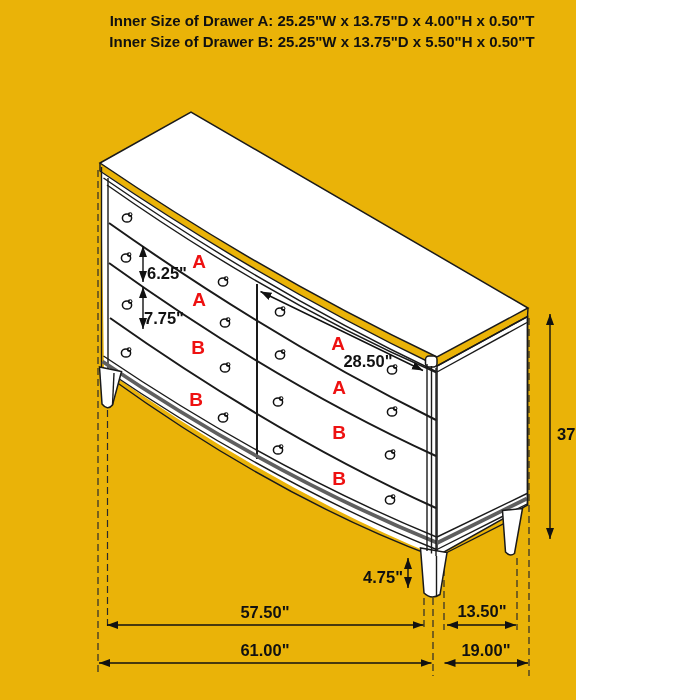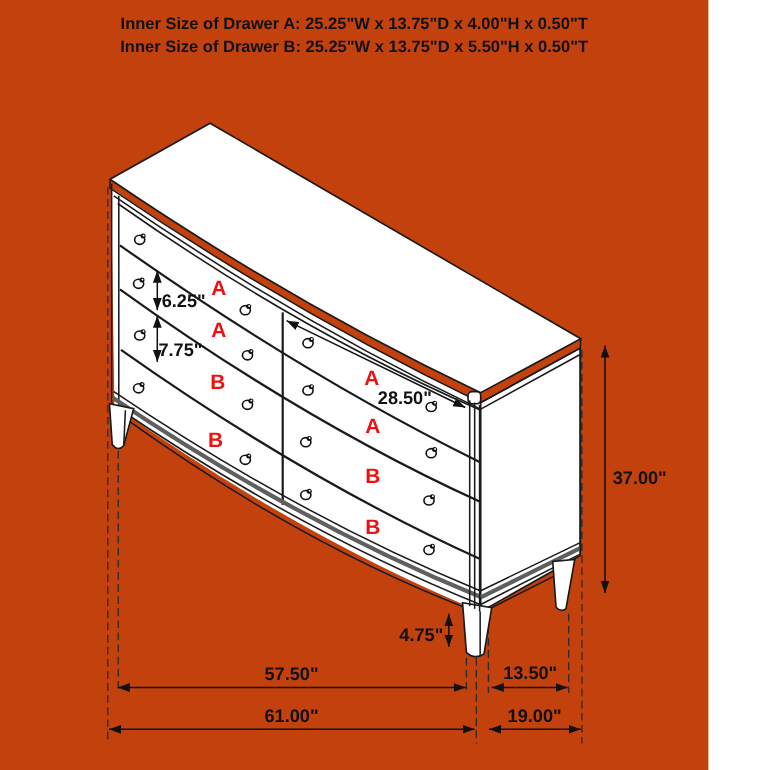--- a/index.html
+++ b/index.html
@@ -1,16 +1,16 @@
 <!DOCTYPE html>
 <html><head>
 <meta charset="utf-8">
 <style>
   html,body{margin:0;padding:0;background:#fff;}
-  #stage{position:relative;width:644px;height:700px;background:#c2410c;overflow:hidden;
+  #stage{position:relative;width:576px;height:700px;background:#eab308;overflow:hidden;
          font-family:"Liberation Sans", sans-serif;}
   svg{display:block;}
   text{font-family:"Liberation Sans", sans-serif;}
   .title-txt{font-size:15px;font-weight:bold;fill:#111;}
   .dim-txt{font-size:16.5px;font-weight:bold;fill:#111;}
   .drawer-letter{font-size:19px;font-weight:bold;fill:#ee1111;}
   .ln{stroke:#1a1a1a;stroke-width:1.4;fill:none;}
   .ln2{stroke:#1a1a1a;stroke-width:2;fill:none;}
   .thick{stroke:#5f5f5f;stroke-width:3.8;fill:none;}
   .dash{stroke:#2a2a2a;stroke-width:1.2;fill:none;stroke-dasharray:7 4;}

